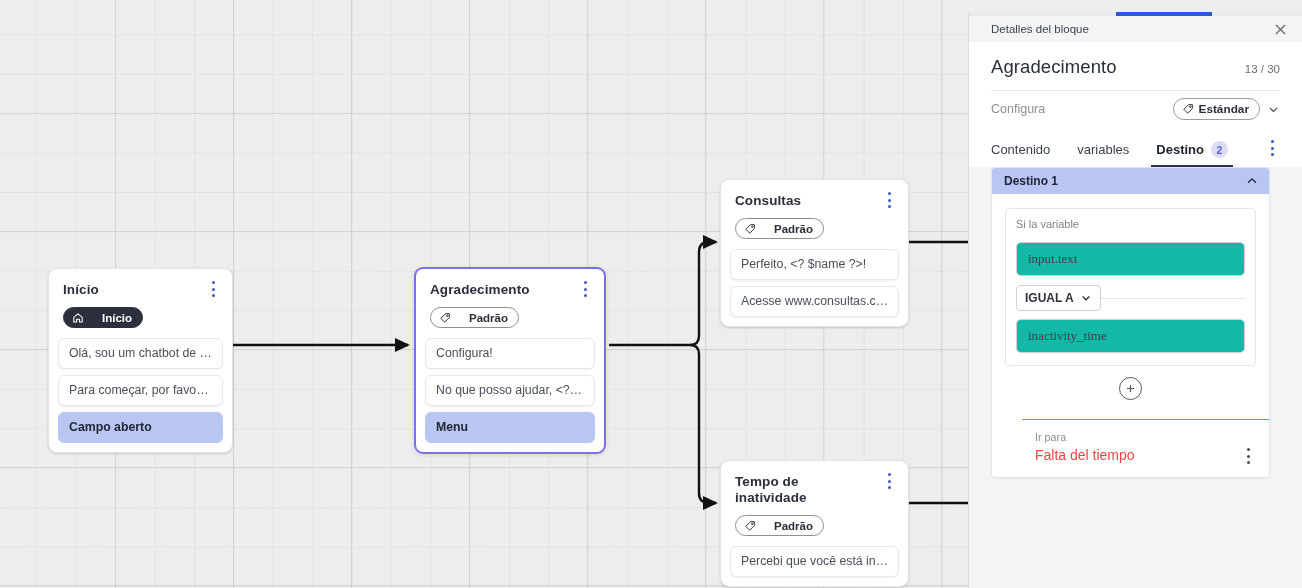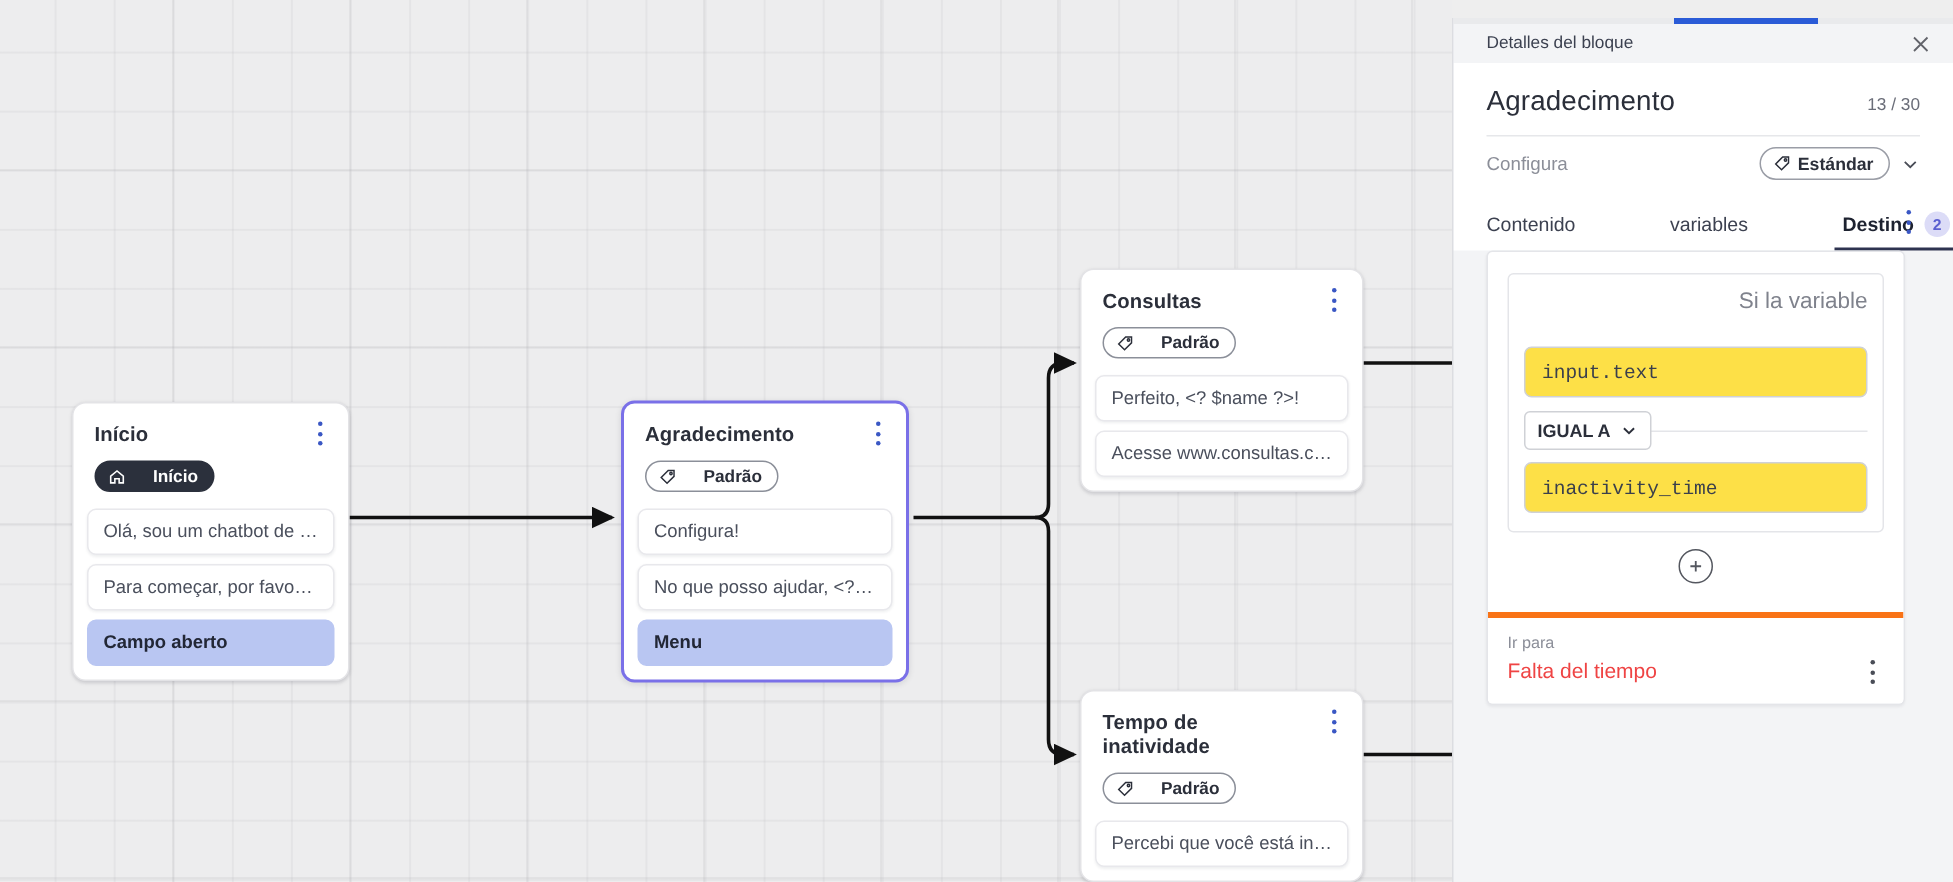--- a/index.html
+++ b/index.html
@@ -224,21 +224,20 @@
   .chev-btn {
     margin-left: 7px;
     color: #4a4d57;
     cursor: pointer;
     display: flex; align-items: center;
   }
   .tabs {
     display: flex;
     margin-top: 6px;
     position: relative;
-    gap: 36px;
   }
   .tab {
     font-size: 13px;
     color: #3c4150;
     padding: 8px 0 9px 0;
     margin-right: 27px;
     cursor: pointer;
     display: inline-flex;
     align-items: center;
     gap: 7px;
@@ -311,36 +310,35 @@
     color: #22263a;
   }
   .dest-body { padding: 14px 13px 12px 13px; }
   .cond-box {
     border: 1px solid #e4e5e9;
     border-radius: 4px;
     padding: 9px 10px 12px 10px;
     position: relative;
   }
   .cond-label {
-    font-size: 15px;
+    font-size: 11px;
     color: #7f828c;
-    margin-bottom: 22px;
-    text-align: right;
+    margin-bottom: 12px;
   }
   .field {
     height: 34px;
     border: 1px solid #cfd1d6;
     border-radius: 5px;
-    background: #fde047;
+    background: #14b8a6;
     font-size: 13px;
     color: #3a3f4c;
     padding: 0 11px;
     width: 100%;
     box-sizing: border-box;
-    font-family: Liberation Mono, monospace;
+    font-family: Liberation Serif, serif;
     outline: none;
   }
   .op-row {
     position: relative;
     height: 26px;
     margin: 9px 0 8px 0;
     display: flex;
     align-items: center;
   }
   .op-row::before {
@@ -376,24 +374,25 @@
   .plus-btn {
     width: 21px; height: 21px;
     border-radius: 50%;
     border: 1.4px solid #54575f;
     display: flex; align-items: center; justify-content: center;
     cursor: pointer;
     color: #54575f;
   }
   .goto-row {
     background: #ffffff;
-    border-top: 4px solid #f97316;
+    border-top: 1px solid #f97316;
     padding: 10px 13px 12px 13px;
     display: flex;
     align-items: flex-end;
+    margin-left: 30px;
   }
   .goto-texts { flex: 1; }
   .goto-label { font-size: 10.8px; color: #8b8e98; line-height: 14px; }
   .goto-value { font-size: 14px; color: #ef4444; line-height: 20px; margin-top: 1px; }
   .goto-kebab {
     width: 16px; height: 18px;
     display: flex; flex-direction: column;
     align-items: center; justify-content: space-between;
     padding: 1px 0; box-sizing: border-box;
     cursor: pointer;
@@ -569,20 +568,26 @@
             <i></i>
             <i></i>
             <i></i>
           </div>
       </div>
     </div>
 
     <div class="panel-scroll">
 
       <div class="dest-card">
+        <div class="dest-head">
+          <span>Destino 1</span>
+          <svg width="14" height="14" viewBox="0 0 16 16" fill="none" stroke="#22263a" stroke-width="1.5">
+            <path d="M3.5 10 L8 5.6 L12.5 10"></path>
+          </svg>
+        </div>
 
         <div class="dest-body">
           <div class="cond-box">
             <div class="cond-label">Si la variable</div>
             <input class="field" value="input.text" style="">
             <div class="op-row">
               <div class="op-select">
                 <span>IGUAL A</span>
                 <svg width="12" height="12" viewBox="0 0 16 16" fill="none" stroke="#2b2f3a" stroke-width="1.7">
                   <path d="M3.5 6 L8 10.4 L12.5 6"></path>

